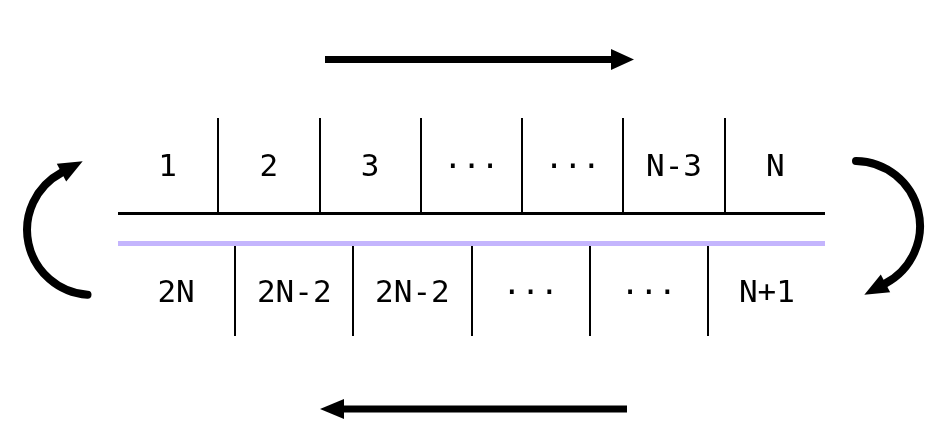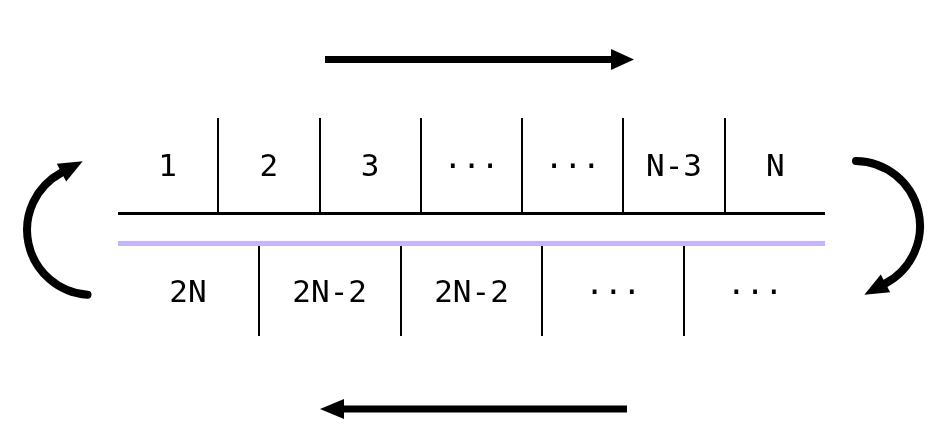--- a/index.html
+++ b/index.html
@@ -84,15 +84,16 @@
     <div class="cell">N-3</div>
     <div class="cell">N</div>
   </div>
 
   <div class="row row-bottom">
     <div class="cell">2N</div>
     <div class="cell">2N-2</div>
     <div class="cell">2N-2</div>
     <div class="cell">···</div>
     <div class="cell">···</div>
+    <div class="cell">N+1</div>
   </div>
 
 </div>
 
 </body></html>

